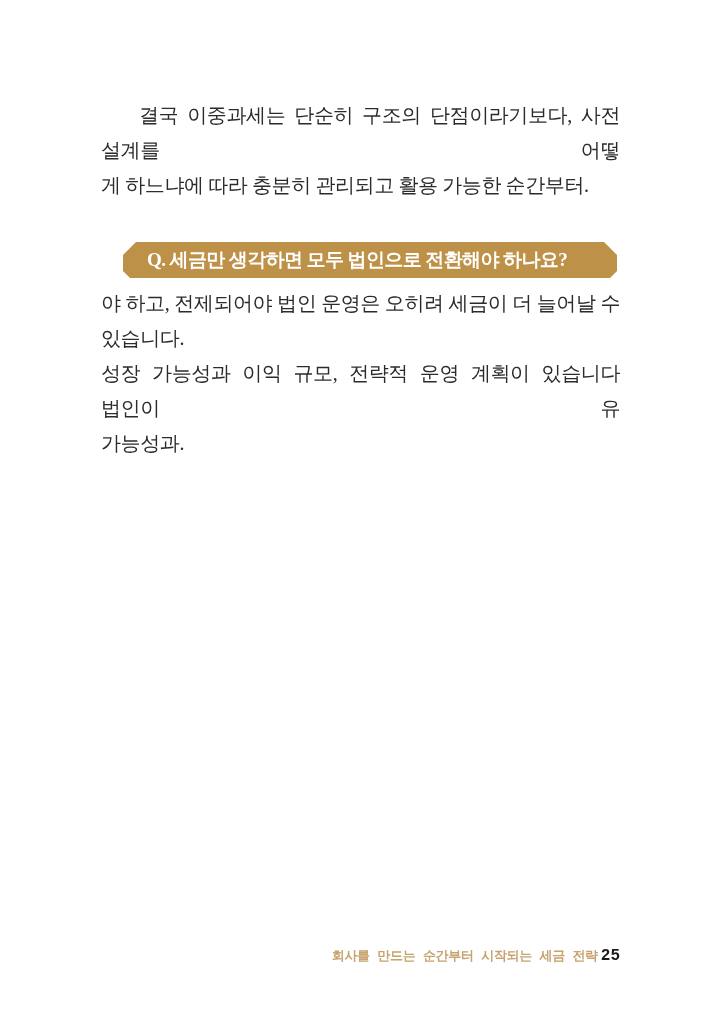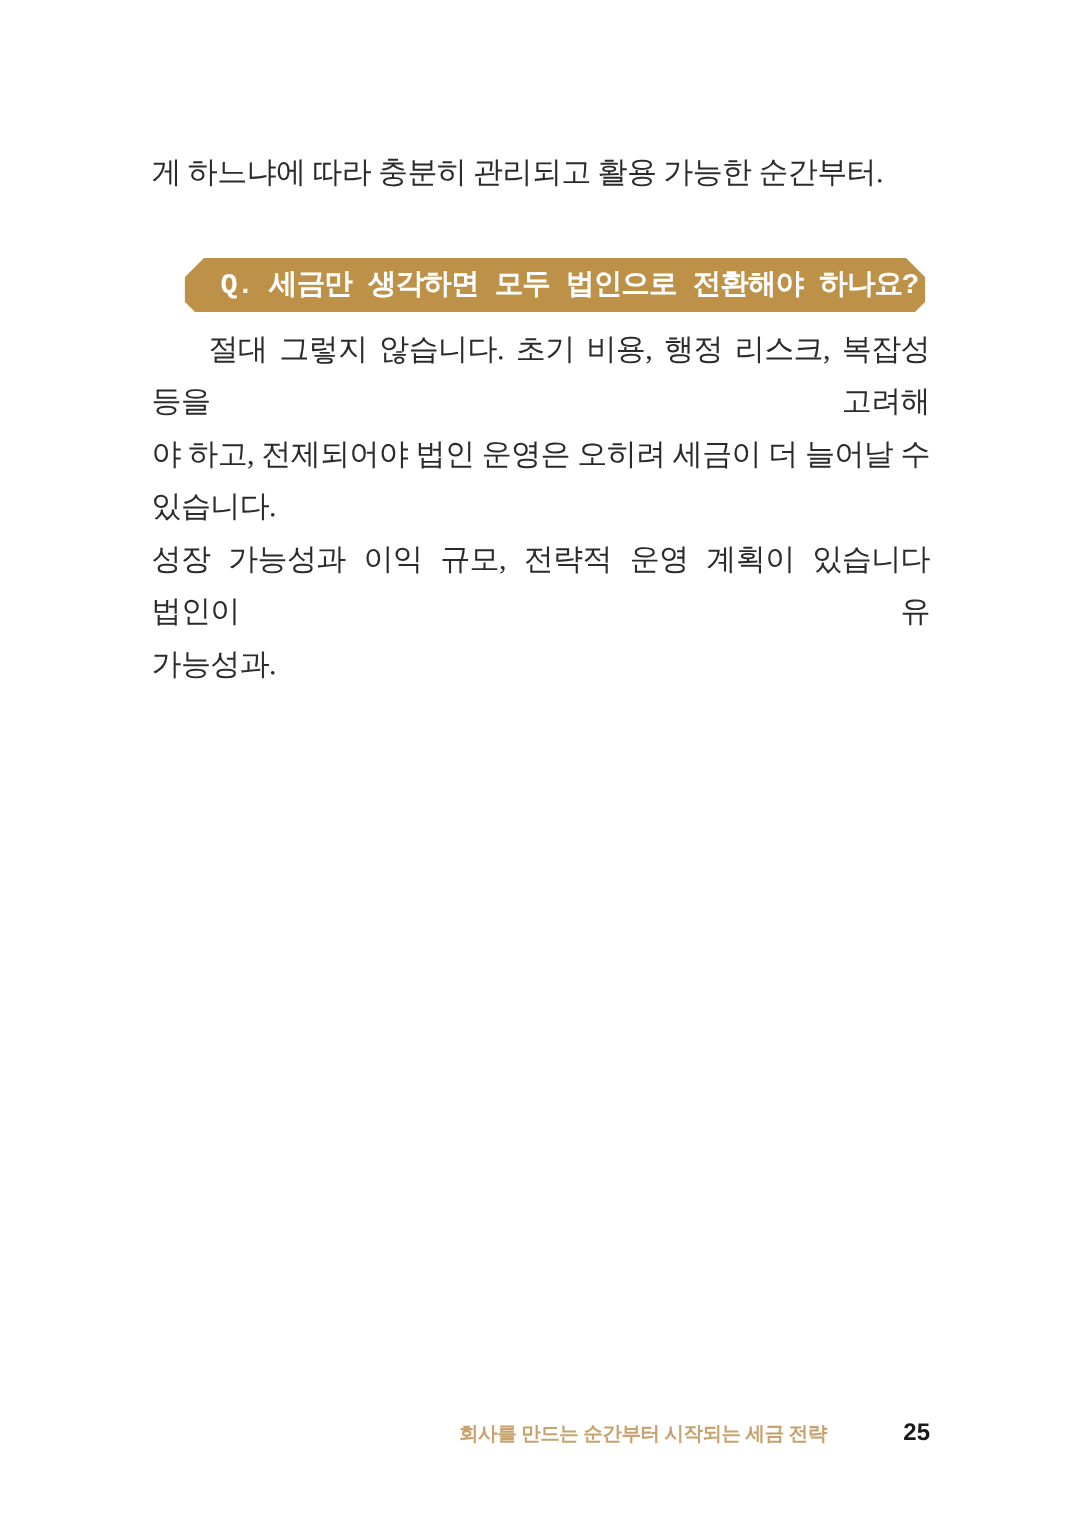--- a/index.html
+++ b/index.html
@@ -47,69 +47,68 @@
     background: var(--banner-bg);
     clip-path: polygon(
       13px 0%, calc(100% - 13px) 0%, 100% 13px,
       100% calc(100% - 7px), calc(100% - 7px) 100%,
       7px 100%, 0% calc(100% - 7px), 0% 13px
     );
     display: flex;
     align-items: center;
   }
   .qa-banner-label {
-    font-family: Liberation Mono, monospace;
+    font-family: Liberation Serif, serif;
     font-weight: bold;
     font-size: 19px;
     line-height: 36px;
     letter-spacing: -0.6px;
     color: var(--banner-text);
     padding-left: 24px;
     white-space: nowrap;
   }
   .answer-para { margin-top: 8px; }
   .footer {
     position: absolute;
     right: 101px;
     bottom: 59px;
     display: flex;
     align-items: baseline;
-    gap: 15px;
-    font-family: Liberation Sans, sans-serif;
+    gap: 3px;
+    font-family: Liberation Mono, monospace;
   }
   .footer-title {
     font-size: 13px;
     font-weight: bold;
     letter-spacing: -0.3px;
     color: var(--footer-title);
     white-space: nowrap;
   }
   .footer-page {
     font-size: 16px;
     font-weight: bold;
     color: var(--footer-page);
-    margin-left: 36px;
   }
 </style>
 </head>
 <body>
 
 <div class="page">
   <main class="content">
 
     <p class="para">
+      <span class="line fill indent">결국 이중과세는 단순히 구조의 단점이라기보다, 사전 설계를 어떻</span>
       <span class="line">게 하느냐에 따라 충분히 관리되고 활용 가능한 순간부터.</span>
     </p>
 
     <div class="qa-banner">
       <span class="qa-banner-label">Q. 세금만 생각하면 모두 법인으로 전환해야 하나요?</span>
     </div>
 
     <p class="para answer-para">
-      <span class="line fill indent">절대 그렇지 않습니다. 초기 비용, 행정 리스크, 복잡성 등을 고려해</span>
       <span class="line fill">야 하고, 전제되어야 법인 운영은 오히려 세금이 더 늘어날 수 있습니다.</span>
       <span class="line fill">성장 가능성과 이익 규모, 전략적 운영 계획이 있습니다 법인이 유</span>
       <span class="line">가능성과.</span>
     </p>
 
   </main>
 
   <footer class="footer">
     <span class="footer-title">회사를 만드는 순간부터 시작되는 세금 전략</span>
     <span class="footer-page">25</span>

